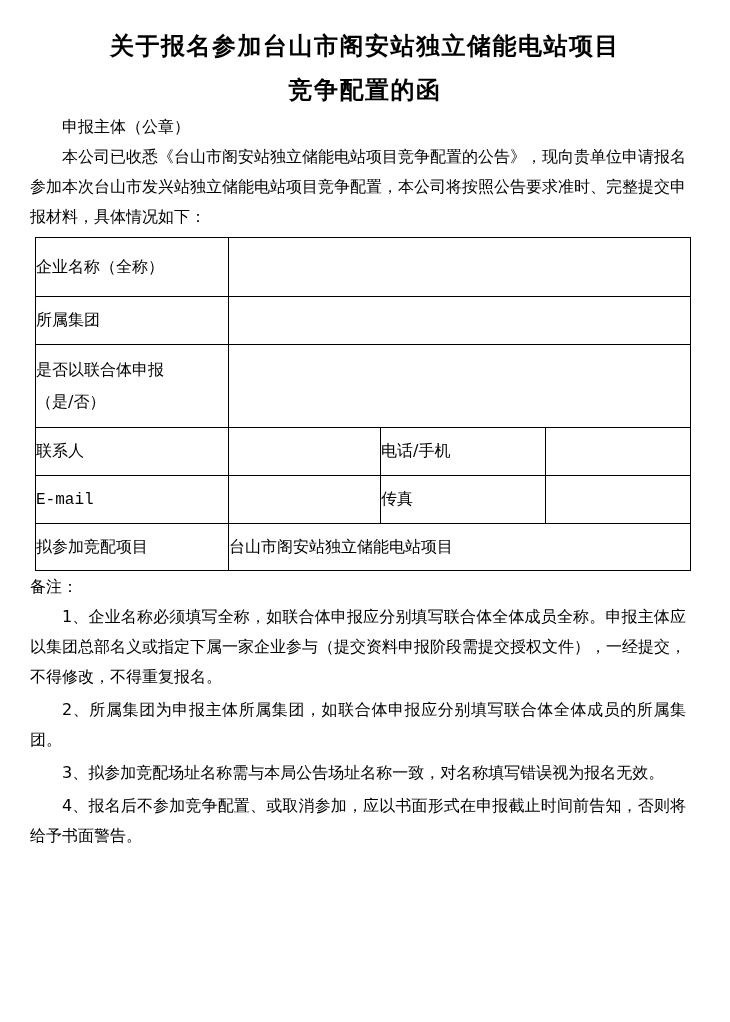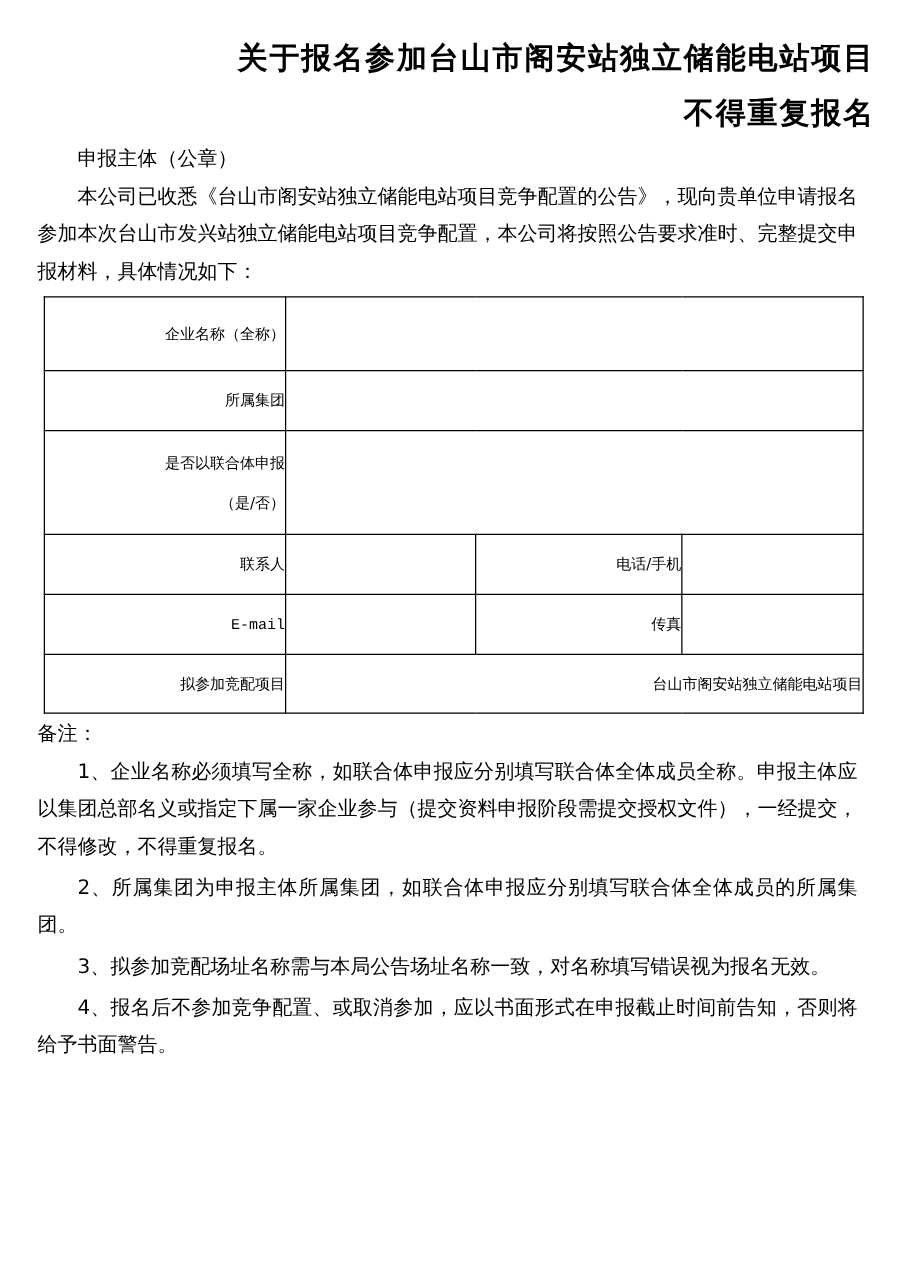--- a/index.html
+++ b/index.html
@@ -13,21 +13,21 @@
     height: 1022px;
     box-sizing: border-box;
     padding: 24px 30px 0 30px;
     background: #ffffff;
     color: #000000;
     font-family: "DejaVu Sans", sans-serif;
     overflow: hidden;
   }
   .doc-title {
     margin: 0;
-    text-align: right;
+    text-align: center;
     font-size: 24px;
     font-weight: bold;
     line-height: 44px;
     letter-spacing: 1.5px;
   }
   .doc-title span { display: block; }
   .textblock {
     width: 656px;
     font-size: 16px;
     line-height: 30px;
@@ -37,22 +37,22 @@
   .body-para  { margin: 0; text-indent: 2em; }
   .subject-line { margin: 0; text-indent: 2em; }
   table.form-table {
     border-collapse: collapse;
     table-layout: fixed;
     width: 655px;
     margin: 5px 0 0 5px;
   }
   table.form-table td {
     border: 1px solid #000000;
-    font-size: 12px;
-    text-align: right;
+    font-size: 16px;
+    text-align: left;
     vertical-align: middle;
     padding: 0;
     overflow: hidden;
   }
   tr.r1 td { height: 58px; }
   tr.r2 td { height: 47px; }
   tr.r3 td { height: 82px; }
   tr.r4 td { height: 47px; }
   tr.r5 td { height: 47px; }
   tr.r6 td { height: 47px; }
@@ -71,21 +71,21 @@
   }
   .note.first { margin-top: 0; }
 </style>
 </head>
 <body>
 
 <div class="page">
 
   <h1 class="doc-title">
     <span>关于报名参加台山市阁安站独立储能电站项目</span>
-    <span>不得重复报名</span>
+    <span>竞争配置的函</span>
   </h1>
 
 
   <p class="textblock subject-line">申报主体（公章）</p>
 
   <p class="textblock body-para">本公司已收悉《台山市阁安站独立储能电站项目竞争配置的公告》，现向贵单位申请报名参加本次台山市发兴站独立储能电站项目竞争配置，本公司将按照公告要求准时、完整提交申报材料，具体情况如下：</p>
 
   <table class="form-table">
     <colgroup>
       <col style="width:193px">

